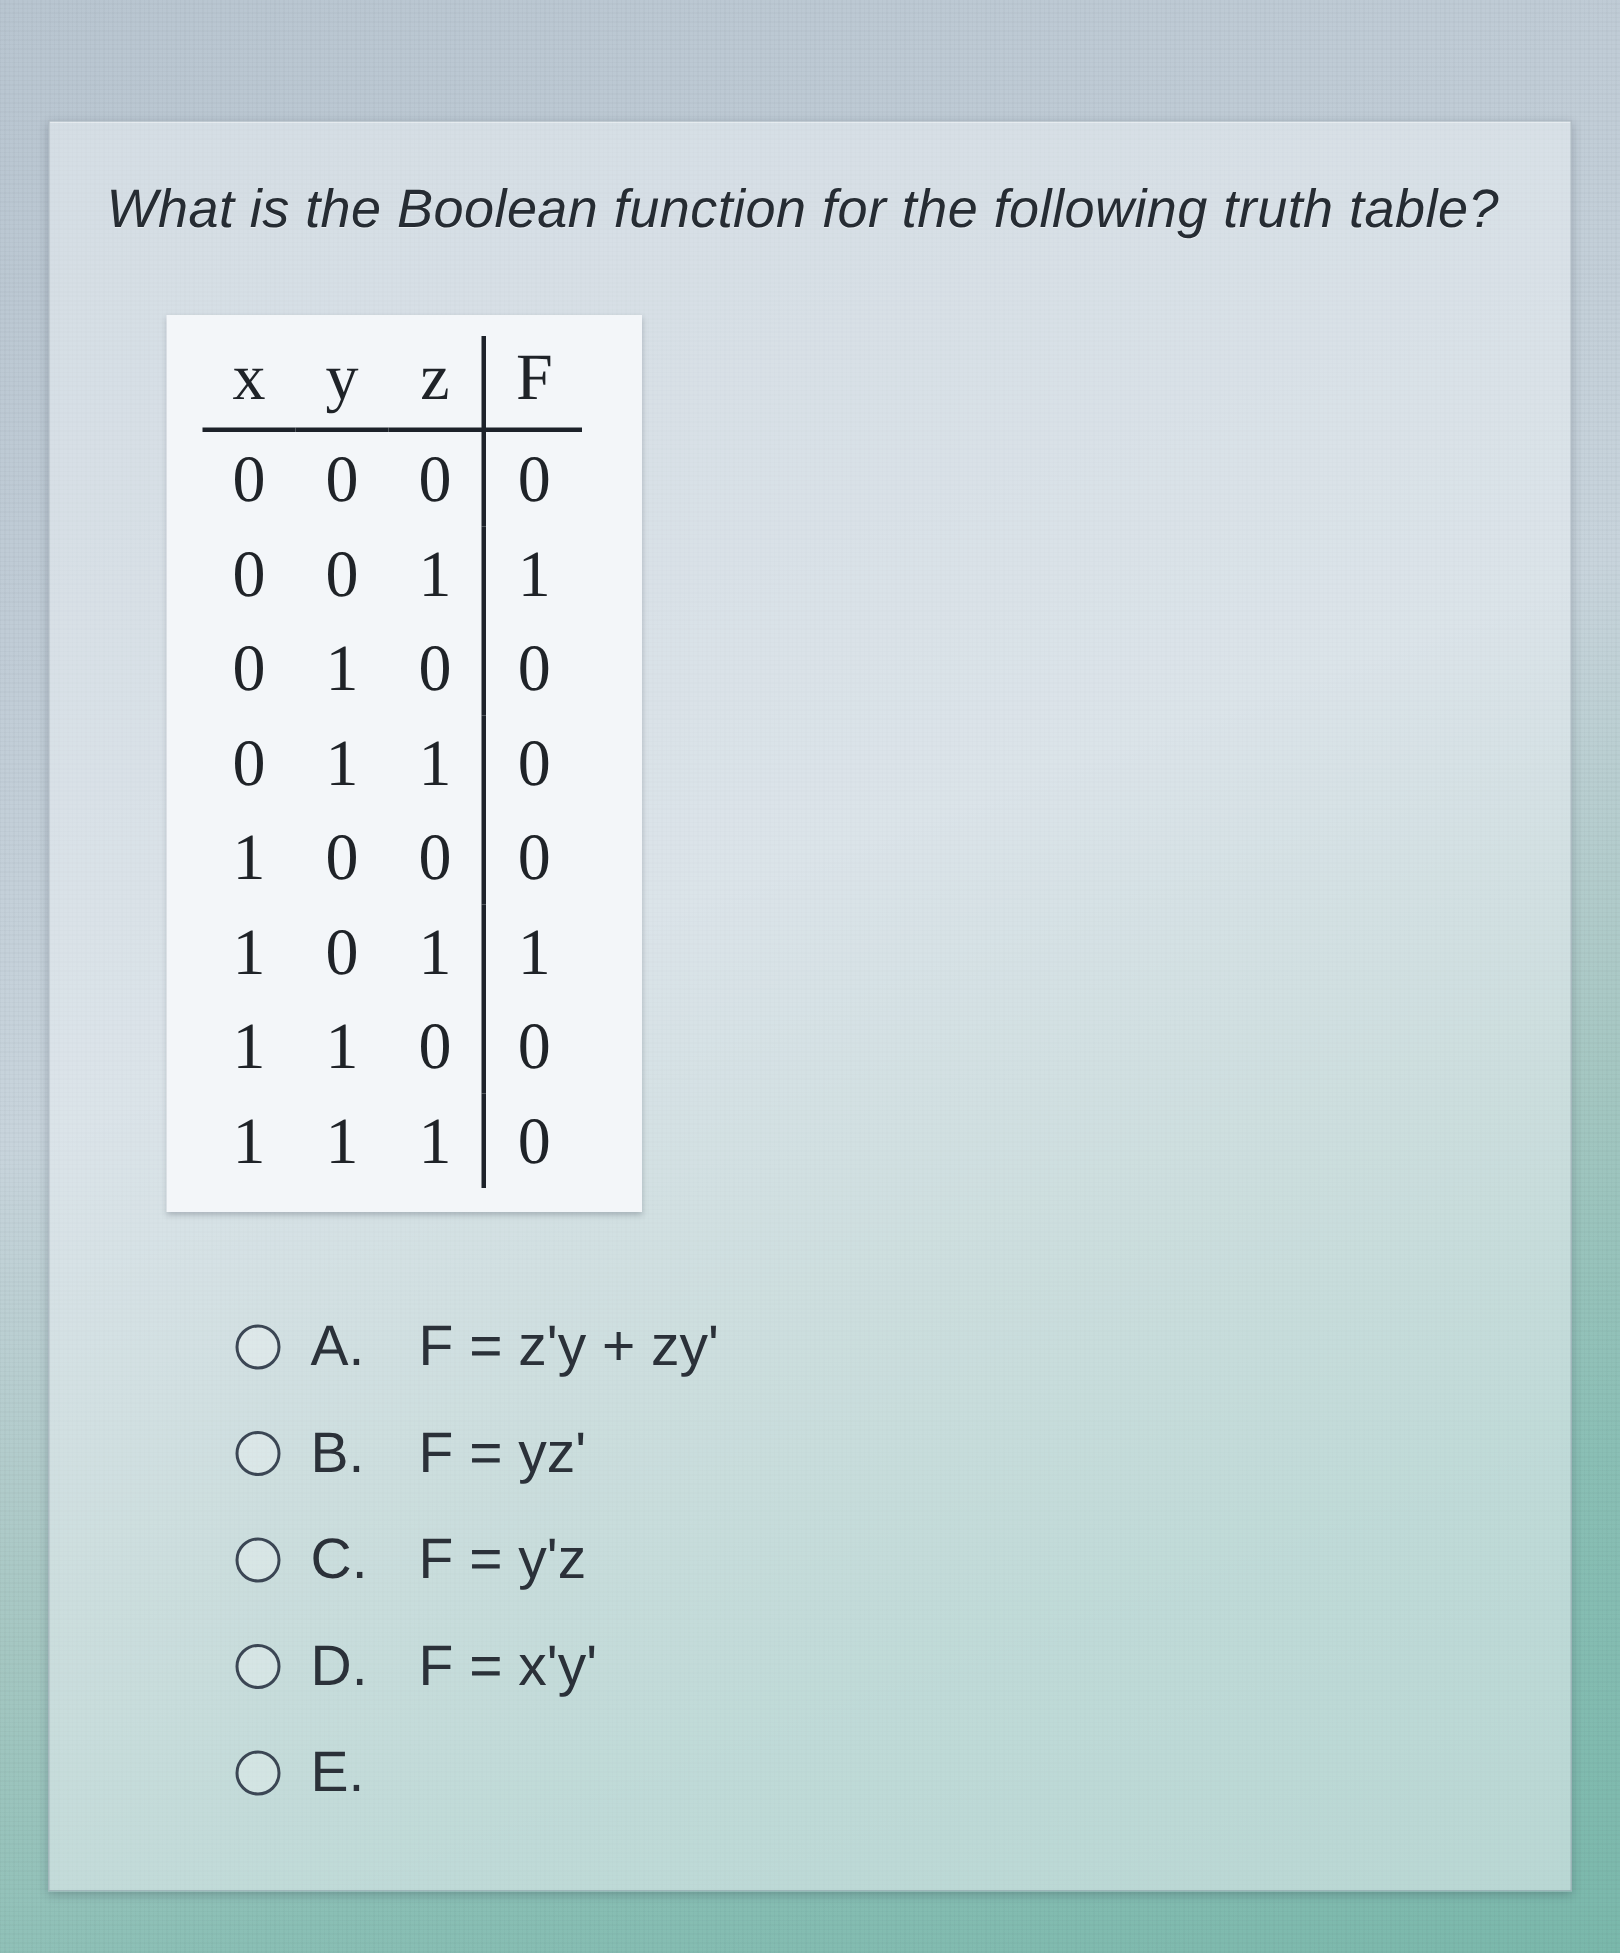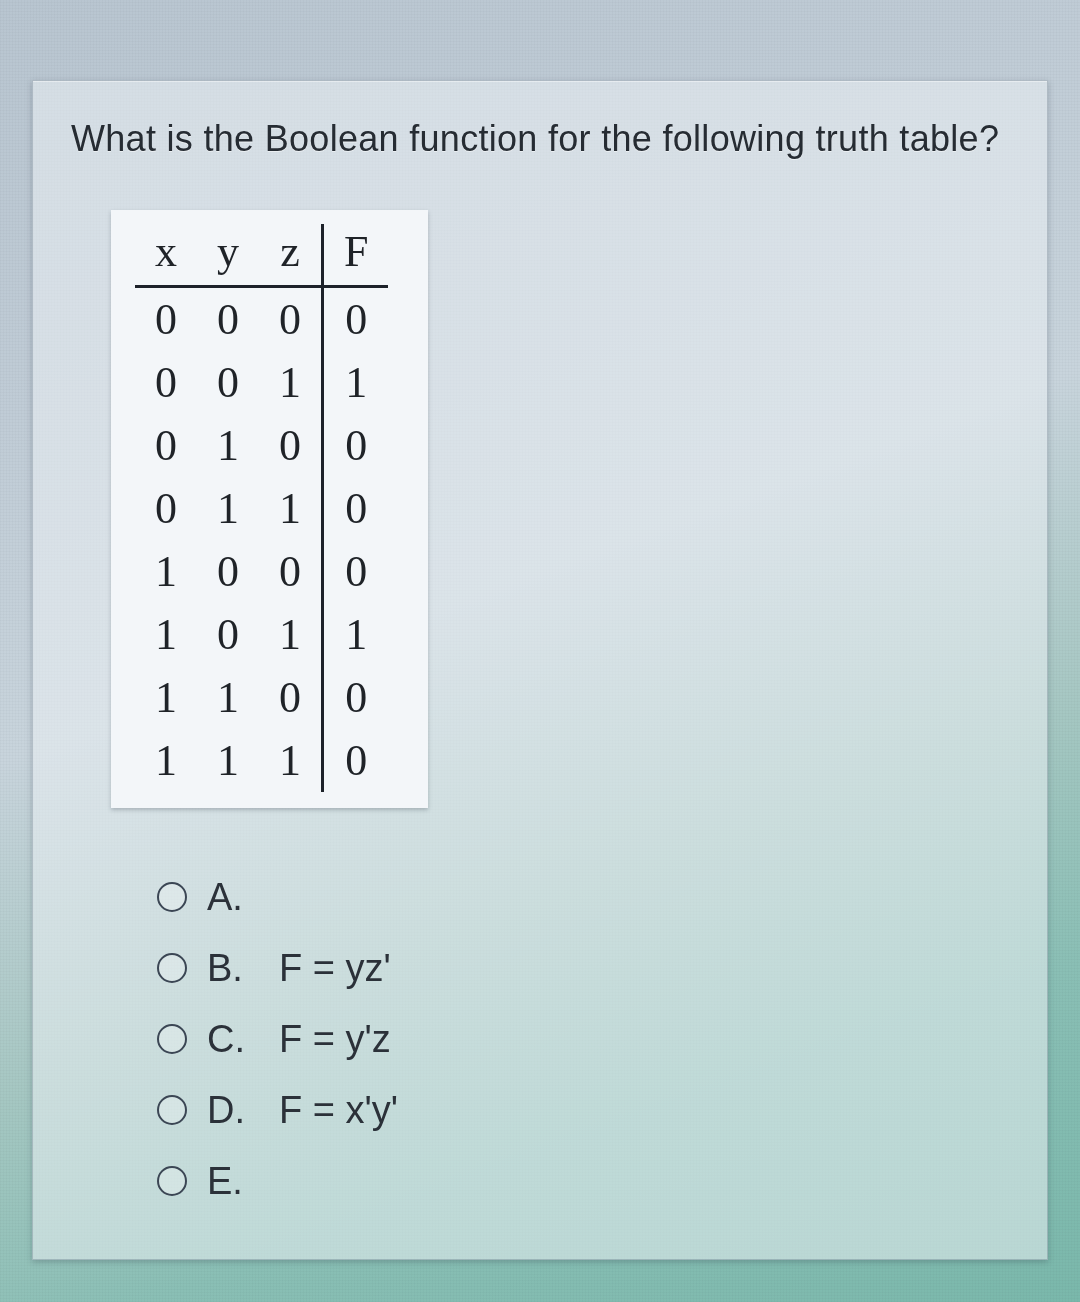--- a/index.html
+++ b/index.html
@@ -32,20 +32,21 @@
     box-shadow: 0 2px 6px rgba(30,40,55,0.25), inset 0 1px 0 rgba(255,255,255,0.4);
     padding: 30px 34px 28px 34px;
   }
   .question {
     font-size: 36px;
     color: #262c33;
     letter-spacing: 0.3px;
     margin: 4px 4px 40px 4px;
     line-height: 1.35;
     text-shadow: 0 1px 0 rgba(255,255,255,0.5);
+    font-style: italic;
   }
   .truth-block {
     display: inline-block;
     background: #f3f6f9;
     padding: 14px 40px 16px 24px;
     margin: 6px 0 52px 44px;
     box-shadow: 0 2px 4px rgba(30,40,55,0.25);
   }
   .tt {
     border-collapse: collapse;
@@ -159,20 +160,21 @@
         <td>0</td>
       </tr>
     </tbody>
       </table>
   </div>
 
   <div class="options">
     <div class="opt">
       <span class="radio"></span>
       <span class="letter">A.</span>
+      <span>F = z'y + zy'</span>
     </div>
     <div class="opt">
       <span class="radio"></span>
       <span class="letter">B.</span>
       <span>F = yz'</span>
     </div>
     <div class="opt">
       <span class="radio"></span>
       <span class="letter">C.</span>
       <span>F = y'z</span>

